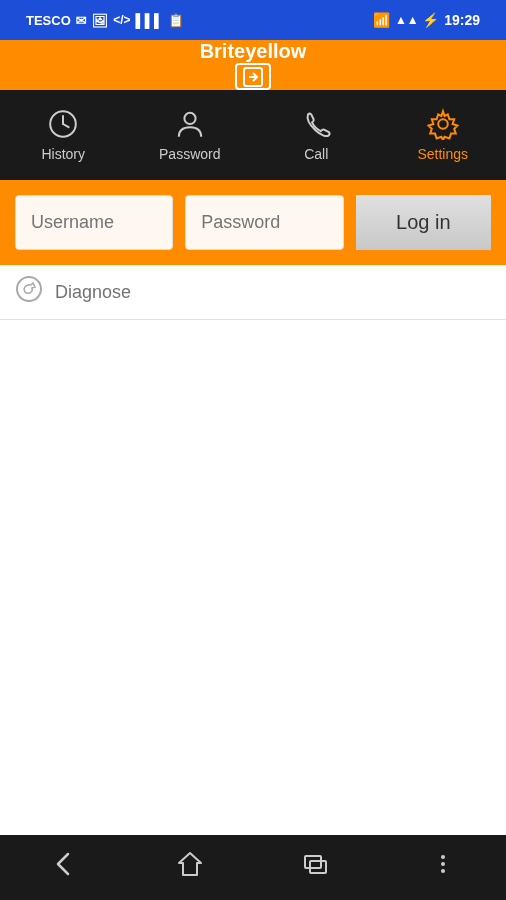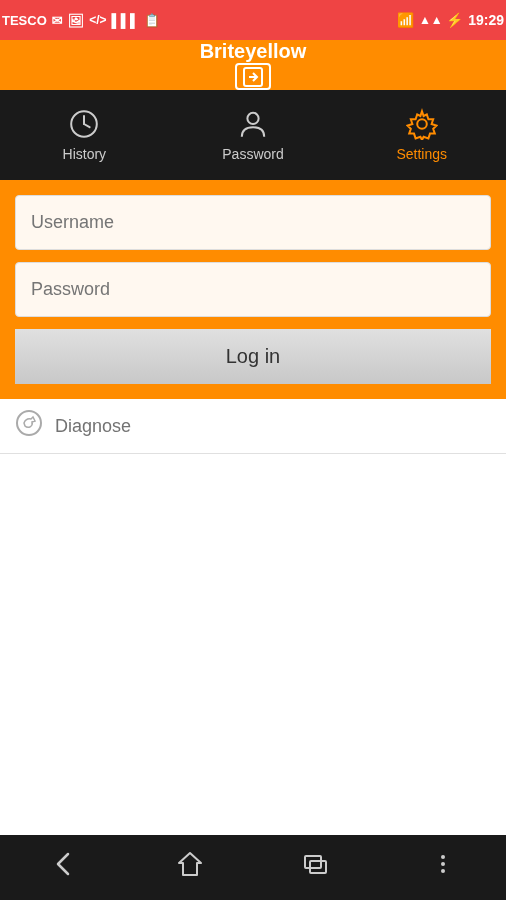--- a/index.html
+++ b/index.html
@@ -14,25 +14,25 @@
       font-family: 'Arial', sans-serif;
       background: #ffffff;
       overflow: hidden;
       position: relative;
     }
 
     
     .status-bar {
       width: 100%;
       height: 40px;
-      background: #ef4444;
+      background: #1d4ed8;
       display: flex;
       align-items: center;
       justify-content: space-between;
-      padding: 0 2px;
+      padding: 0 26px;
       color: white;
       font-size: 13px;
       font-weight: bold;
     }
 
     .status-left {
       display: flex;
       align-items: center;
       gap: 5px;
     }
@@ -103,21 +103,20 @@
     .tab-label.active {
       color: #ff8c00;
     }
 
     
     .content-area {
       width: 100%;
       background: #ff8c00;
       padding: 15px;
       display: flex;
-      flex-direction: column;
       gap: 12px;
     }
 
     .input-field {
       width: 100%;
       height: 55px;
       background: #fff8f0;
       border: 1px solid #ddd;
       border-radius: 4px;
       padding: 0 15px;
@@ -261,20 +260,26 @@
   </div>
 
   <div class="tab-item">
     <svg class="person-svg" viewBox="0 0 40 40">
       <circle cx="20" cy="13" r="7" fill="none" stroke="#cccccc" stroke-width="2.5"></circle>
       <path d="M6 36 Q6 24 20 24 Q34 24 34 36" fill="none" stroke="#cccccc" stroke-width="2.5"></path>
     </svg>
     <span class="tab-label">Password</span>
   </div>
 
+  <div class="tab-item">
+    <svg class="phone-svg" viewBox="0 0 40 40">
+      <path d="M10 8 C10 8 12 6 14 8 L17 14 C18 16 16 17 15 18 C17 22 22 27 26 29 C27 28 28 26 30 27 L36 30 C38 32 36 34 36 34 C30 40 6 20 10 8Z" fill="none" stroke="#cccccc" stroke-width="2.5"></path>
+    </svg>
+    <span class="tab-label">Call</span>
+  </div>
 
   <div class="tab-item">
     <svg class="gear-svg" viewBox="0 0 40 40">
       <circle cx="20" cy="20" r="6" fill="none" stroke="#ff8c00" stroke-width="2.5"></circle>
       <path d="M20 4 L22 10 L26 8 L28 14 L34 14 L32 20 L38 22 L34 26 L36 32 L30 32 L28 38 L22 36 L20 40 L18 36 L12 38 L10 32 L4 32 L6 26 L2 22 L8 20 L6 14 L12 14 L14 8 L18 10 Z" fill="none" stroke="#ff8c00" stroke-width="2.5"></path>
     </svg>
     <span class="tab-label active">Settings</span>
   </div>
 </div>
 

